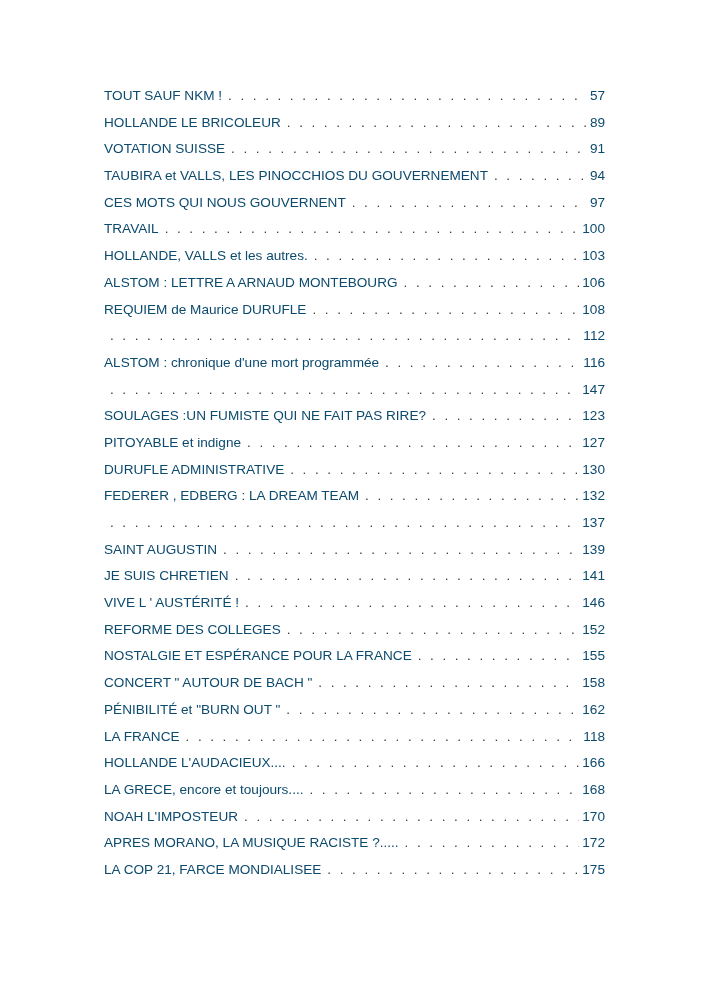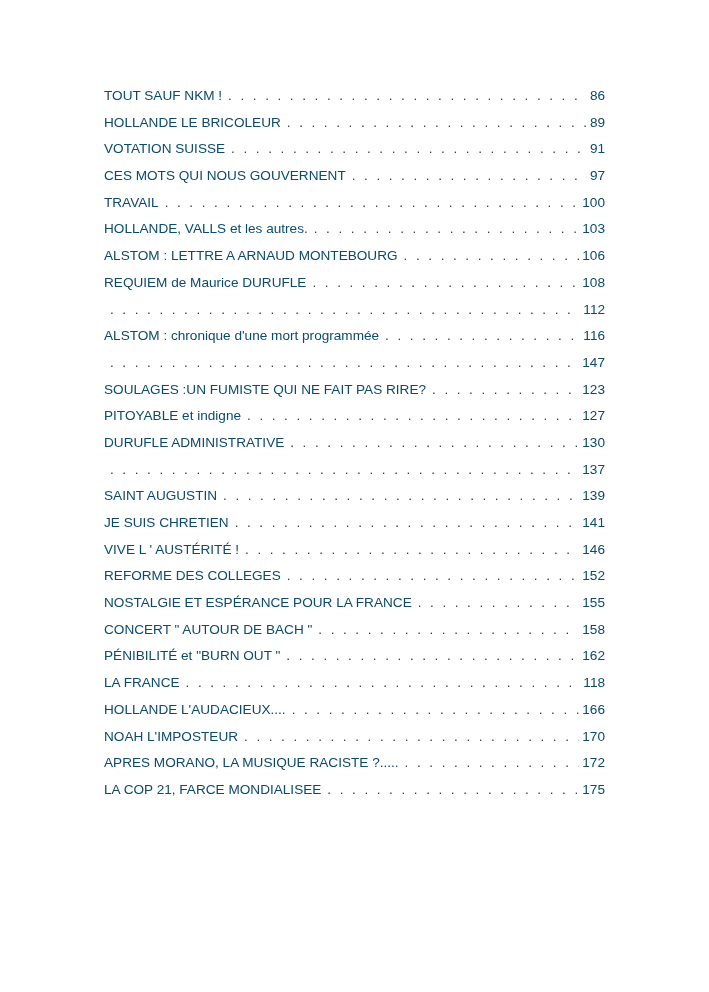--- a/index.html
+++ b/index.html
@@ -55,35 +55,40 @@
   }
 </style>
 </head>
 <body>
 
 <div class="page-sheet">
   <div class="toc" id="toc">
   <div class="row">
     <span class="title">TOUT SAUF NKM !</span>
     <span class="leader"></span>
-    <span class="page-num">86</span>
+    <span class="page-num">57</span>
   </div>
 
   <div class="row">
     <span class="title">HOLLANDE LE BRICOLEUR</span>
     <span class="leader"></span>
     <span class="page-num">89</span>
   </div>
 
   <div class="row">
     <span class="title">VOTATION SUISSE </span>
     <span class="leader"></span>
     <span class="page-num">91</span>
   </div>
 
+  <div class="row">
+    <span class="title">TAUBIRA et VALLS, LES PINOCCHIOS DU GOUVERNEMENT</span>
+    <span class="leader"></span>
+    <span class="page-num">94</span>
+  </div>
 
   <div class="row">
     <span class="title">CES MOTS QUI NOUS GOUVERNENT</span>
     <span class="leader"></span>
     <span class="page-num">97</span>
   </div>
 
   <div class="row">
     <span class="title">TRAVAIL</span>
     <span class="leader"></span>
@@ -135,20 +140,25 @@
     <span class="leader"></span>
     <span class="page-num">127</span>
   </div>
 
   <div class="row">
     <span class="title">DURUFLE ADMINISTRATIVE</span>
     <span class="leader"></span>
     <span class="page-num">130</span>
   </div>
 
+  <div class="row">
+    <span class="title">FEDERER , EDBERG : LA DREAM TEAM</span>
+    <span class="leader"></span>
+    <span class="page-num">132</span>
+  </div>
 
 
   <div class="row">
     <span class="leader"></span>
     <span class="page-num">137</span>
   </div>
 
   <div class="row">
     <span class="title">SAINT AUGUSTIN </span>
     <span class="leader"></span>
@@ -196,20 +206,25 @@
     <span class="leader"></span>
     <span class="page-num">118</span>
   </div>
 
   <div class="row">
     <span class="title">HOLLANDE L'AUDACIEUX....</span>
     <span class="leader"></span>
     <span class="page-num">166</span>
   </div>
 
+  <div class="row">
+    <span class="title">LA GRECE, encore et toujours....</span>
+    <span class="leader"></span>
+    <span class="page-num">168</span>
+  </div>
 
   <div class="row">
     <span class="title">NOAH L'IMPOSTEUR</span>
     <span class="leader"></span>
     <span class="page-num">170</span>
   </div>
 
   <div class="row">
     <span class="title">APRES MORANO, LA MUSIQUE RACISTE ?..... </span>
     <span class="leader"></span>

